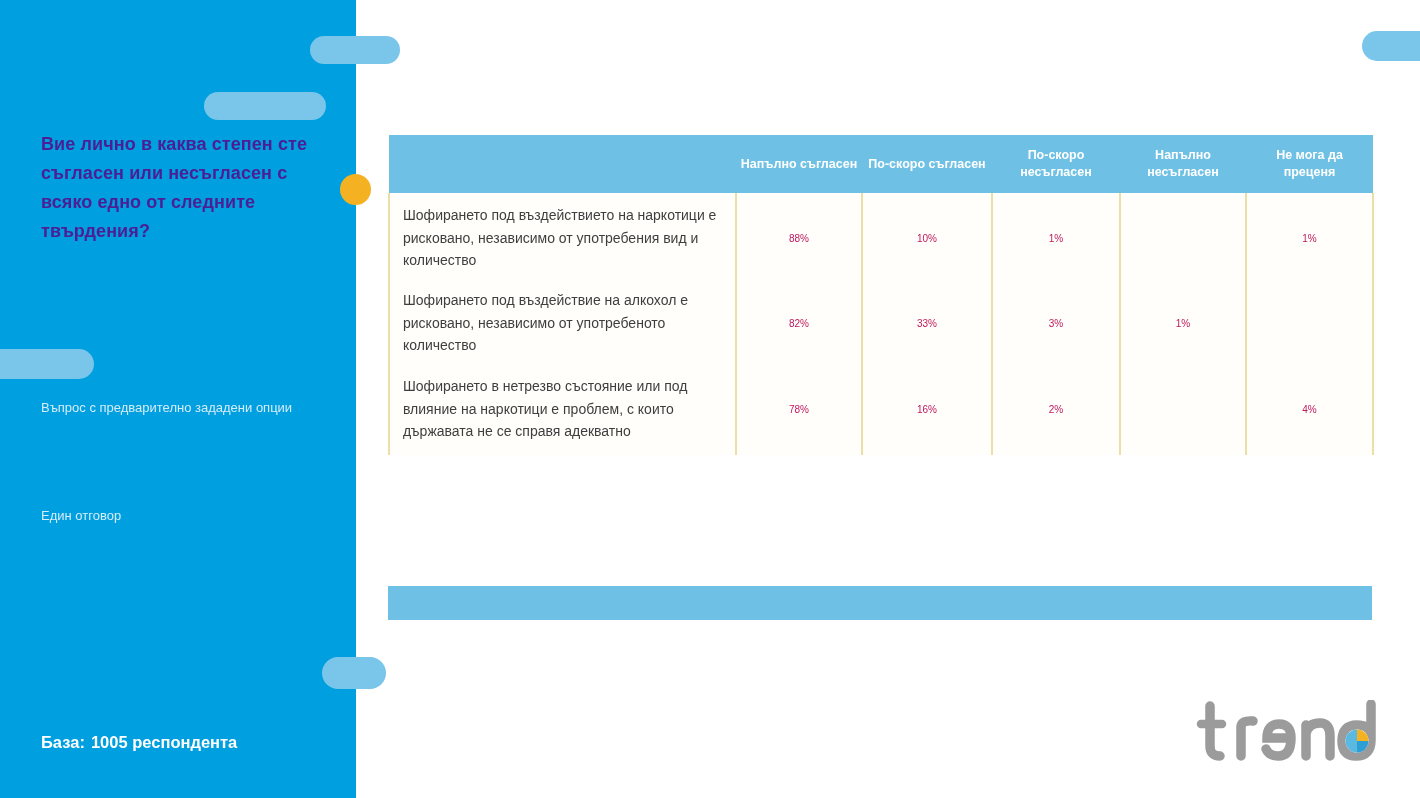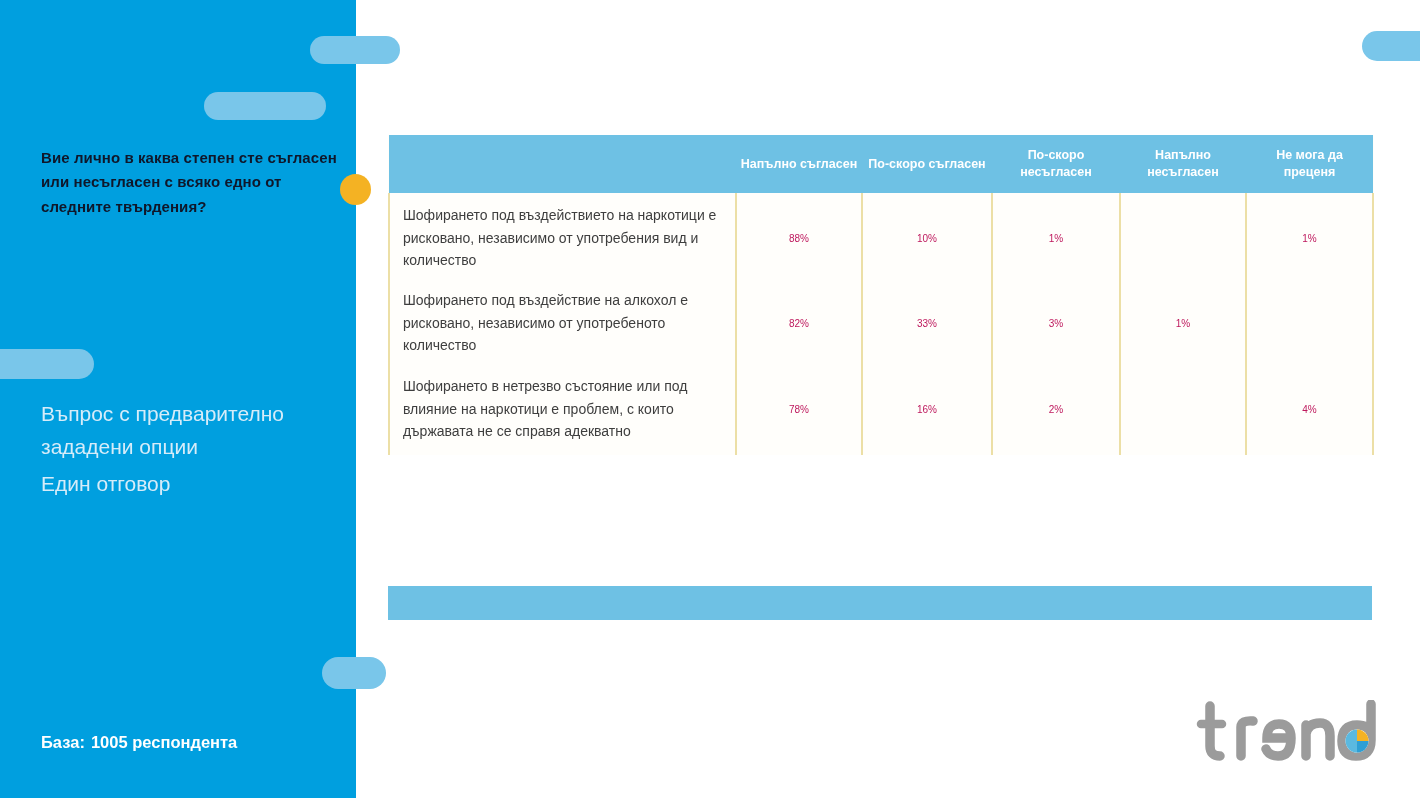--- a/index.html
+++ b/index.html
@@ -28,32 +28,32 @@
   .deco-left-edge   { left: -32px; top: 349px; width: 126px; height: 30px; }
   .deco-bottom-edge { left: 322px; top: 657px; width: 64px;  height: 32px; }
   .deco-topright    { left: 1362px; top: 31px; width: 80px;  height: 30px; }
   .deco-dot {
     position: absolute; left: 340px; top: 174px;
     width: 31px; height: 31px; border-radius: 50%;
     background: #f4b223;
   }
 
   .q-title {
-    position: absolute; left: 41px; top: 146px; width: 300px;
-    color: #0f172a;
-    font-size: 15px; font-weight: bold; line-height: 1.62;
+    position: absolute; left: 41px; top: 130px; width: 300px;
+    color: #4c1d95;
+    font-size: 18px; font-weight: bold; line-height: 1.62;
     letter-spacing: .1px;
   }
   .q-meta {
     position: absolute; left: 41px; width: 290px;
     color: #d6ecf9;
-    font-size: 21px; line-height: 1.55; font-weight: normal;
+    font-size: 13px; line-height: 1.55; font-weight: normal;
   }
   .q-meta-1 { top: 398px; }
-  .q-meta-2 { top: 468px; }
+  .q-meta-2 { top: 506px; }
   .q-base {
     position: absolute; left: 41px; top: 733px;
     color: #ffffff; font-size: 16.5px; font-weight: bold;
   }
   .q-base .base-label { margin-right: 6px; }
 
   
   .table-wrap {
     position: absolute; left: 388px; top: 135px;
     width: 984px; height: 425px;

